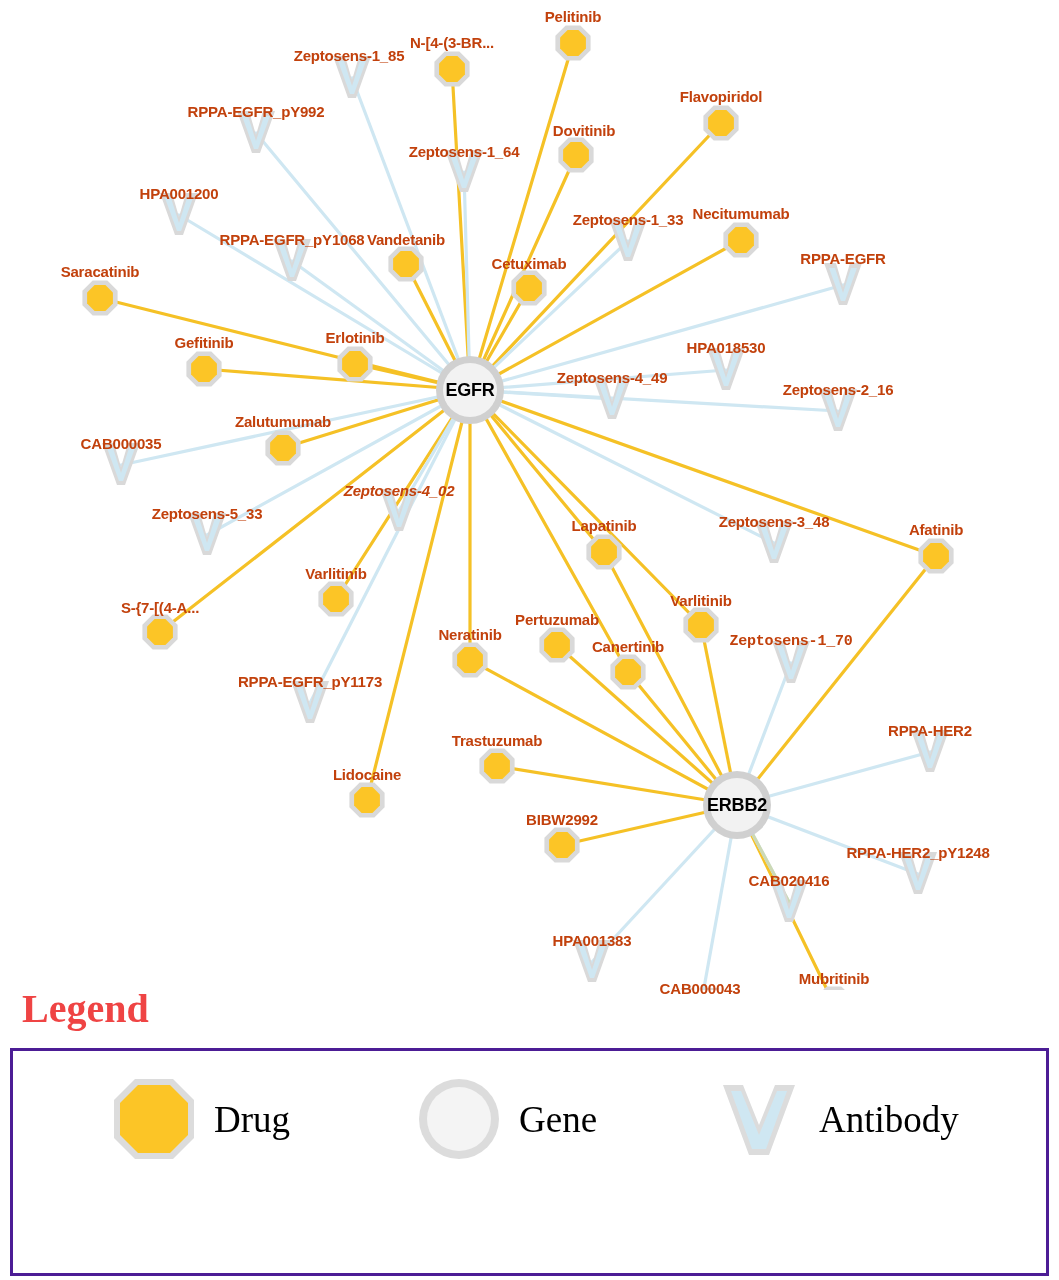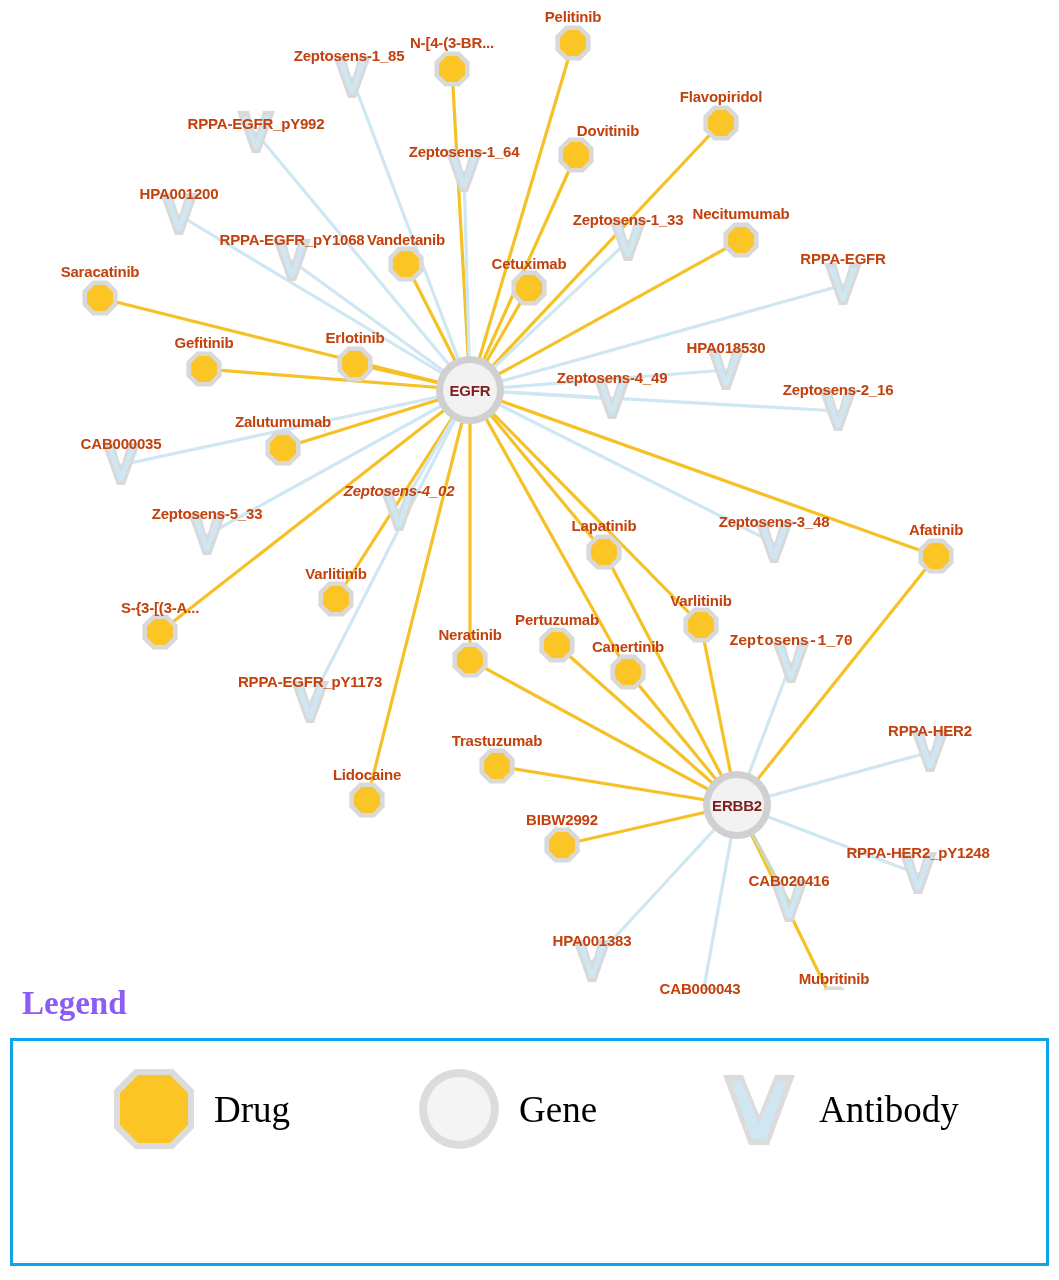--- a/index.html
+++ b/index.html
@@ -30,40 +30,40 @@
     position: absolute;
     font-family: "Liberation Sans", sans-serif;
     font-weight: bold;
     font-size: 15px;
     color: #c2410c;
     white-space: nowrap;
     transform: translate(-50%, -50%);
     letter-spacing: -0.2px;
   }
   .gene-label {
-    font-size: 15px;
-    color: #7f1d1d;
+    font-size: 18px;
+    color: #000000;
   }
   #legend-wrap {
     position: absolute;
     left: 0;
     top: 985px;
     width: 1059px;
   }
   #legend-title {
     font-family: "Liberation Serif", serif;
-    font-size: 33px;
+    font-size: 40px;
     font-weight: bold;
-    color: #8b5cf6;
+    color: #ef4444;
     margin-left: 22px;
     margin-bottom: 6px;
   }
   #legend-box {
     margin: 16px 10px;
-    border: 3px solid #0ea5e9;
+    border: 3px solid #4c1d95;
     height: 222px;
     position: relative;
     background: #ffffff;
   }
   .legend-item {
     position: absolute;
     display: flex;
     align-items: center;
   }
   .legend-text {
@@ -319,43 +319,43 @@
         </g>
         <g>
           <circle cx="737" cy="805" r="34" fill="#D0D0D0"></circle>
           <circle cx="737" cy="805" r="27" fill="#F2F2F2"></circle>
         </g>
       </g>
     </svg>
   <div id="label-layer">
       <div class="node-label" style="left: 573px; top: 16px;">Pelitinib</div>
       <div class="node-label" style="left: 452px; top: 42px;">N-[4-(3-BR...</div>
-      <div class="node-label" style="left: 600px; top: 130px; padding-left: 16px;">Dovitinib</div>
+      <div class="node-label" style="left: 576px; top: 130px; padding-left: 16px;">Dovitinib</div>
       <div class="node-label" style="left: 721px; top: 96px;">Flavopiridol</div>
       <div class="node-label" style="left: 741px; top: 213px;">Necitumumab</div>
       <div class="node-label" style="left: 406px; top: 239px;">Vandetanib</div>
       <div class="node-label" style="left: 529px; top: 263px;">Cetuximab</div>
       <div class="node-label" style="left: 100px; top: 271px;">Saracatinib</div>
       <div class="node-label" style="left: 204px; top: 342px;">Gefitinib</div>
       <div class="node-label" style="left: 355px; top: 337px;">Erlotinib</div>
       <div class="node-label" style="left: 283px; top: 421px;">Zalutumumab</div>
       <div class="node-label" style="left: 336px; top: 573px;">Varlitinib</div>
-      <div class="node-label" style="left: 160px; top: 607px;">S-{3-[(3-A...</div>
+      <div class="node-label" style="left: 160px; top: 607px;">S-{7-[(4-A...</div>
       <div class="node-label" style="left: 367px; top: 774px;">Lidocaine</div>
       <div class="node-label" style="left: 604px; top: 525px;">Lapatinib</div>
       <div class="node-label" style="left: 936px; top: 529px;">Afatinib</div>
       <div class="node-label" style="left: 701px; top: 600px;">Varlitinib</div>
       <div class="node-label" style="left: 557px; top: 619px;">Pertuzumab</div>
       <div class="node-label" style="left: 628px; top: 646px;">Canertinib</div>
       <div class="node-label" style="left: 470px; top: 634px;">Neratinib</div>
       <div class="node-label" style="left: 497px; top: 740px;">Trastuzumab</div>
       <div class="node-label" style="left: 562px; top: 819px;">BIBW2992</div>
       <div class="node-label" style="left: 834px; top: 978px;">Mubritinib</div>
       <div class="node-label" style="left: 349px; top: 55px;">Zeptosens-1_85</div>
-      <div class="node-label" style="left: 256px; top: 111px; margin-top: 12px;">RPPA-EGFR_pY992</div>
+      <div class="node-label" style="left: 256px; top: 111px;">RPPA-EGFR_pY992</div>
       <div class="node-label" style="left: 464px; top: 151px;">Zeptosens-1_64</div>
       <div class="node-label" style="left: 179px; top: 193px;">HPA001200</div>
       <div class="node-label" style="left: 292px; top: 239px;">RPPA-EGFR_pY1068</div>
       <div class="node-label" style="left: 628px; top: 219px;">Zeptosens-1_33</div>
       <div class="node-label" style="left: 843px; top: 258px;">RPPA-EGFR</div>
       <div class="node-label" style="left: 726px; top: 347px;">HPA018530</div>
       <div class="node-label" style="left: 612px; top: 377px;">Zeptosens-4_49</div>
       <div class="node-label" style="left: 838px; top: 389px;">Zeptosens-2_16</div>
       <div class="node-label" style="left: 121px; top: 443px;">CAB000035</div>
       <div class="node-label" style="left: 399px; top: 490px; font-style: italic;">Zeptosens-4_02</div>

